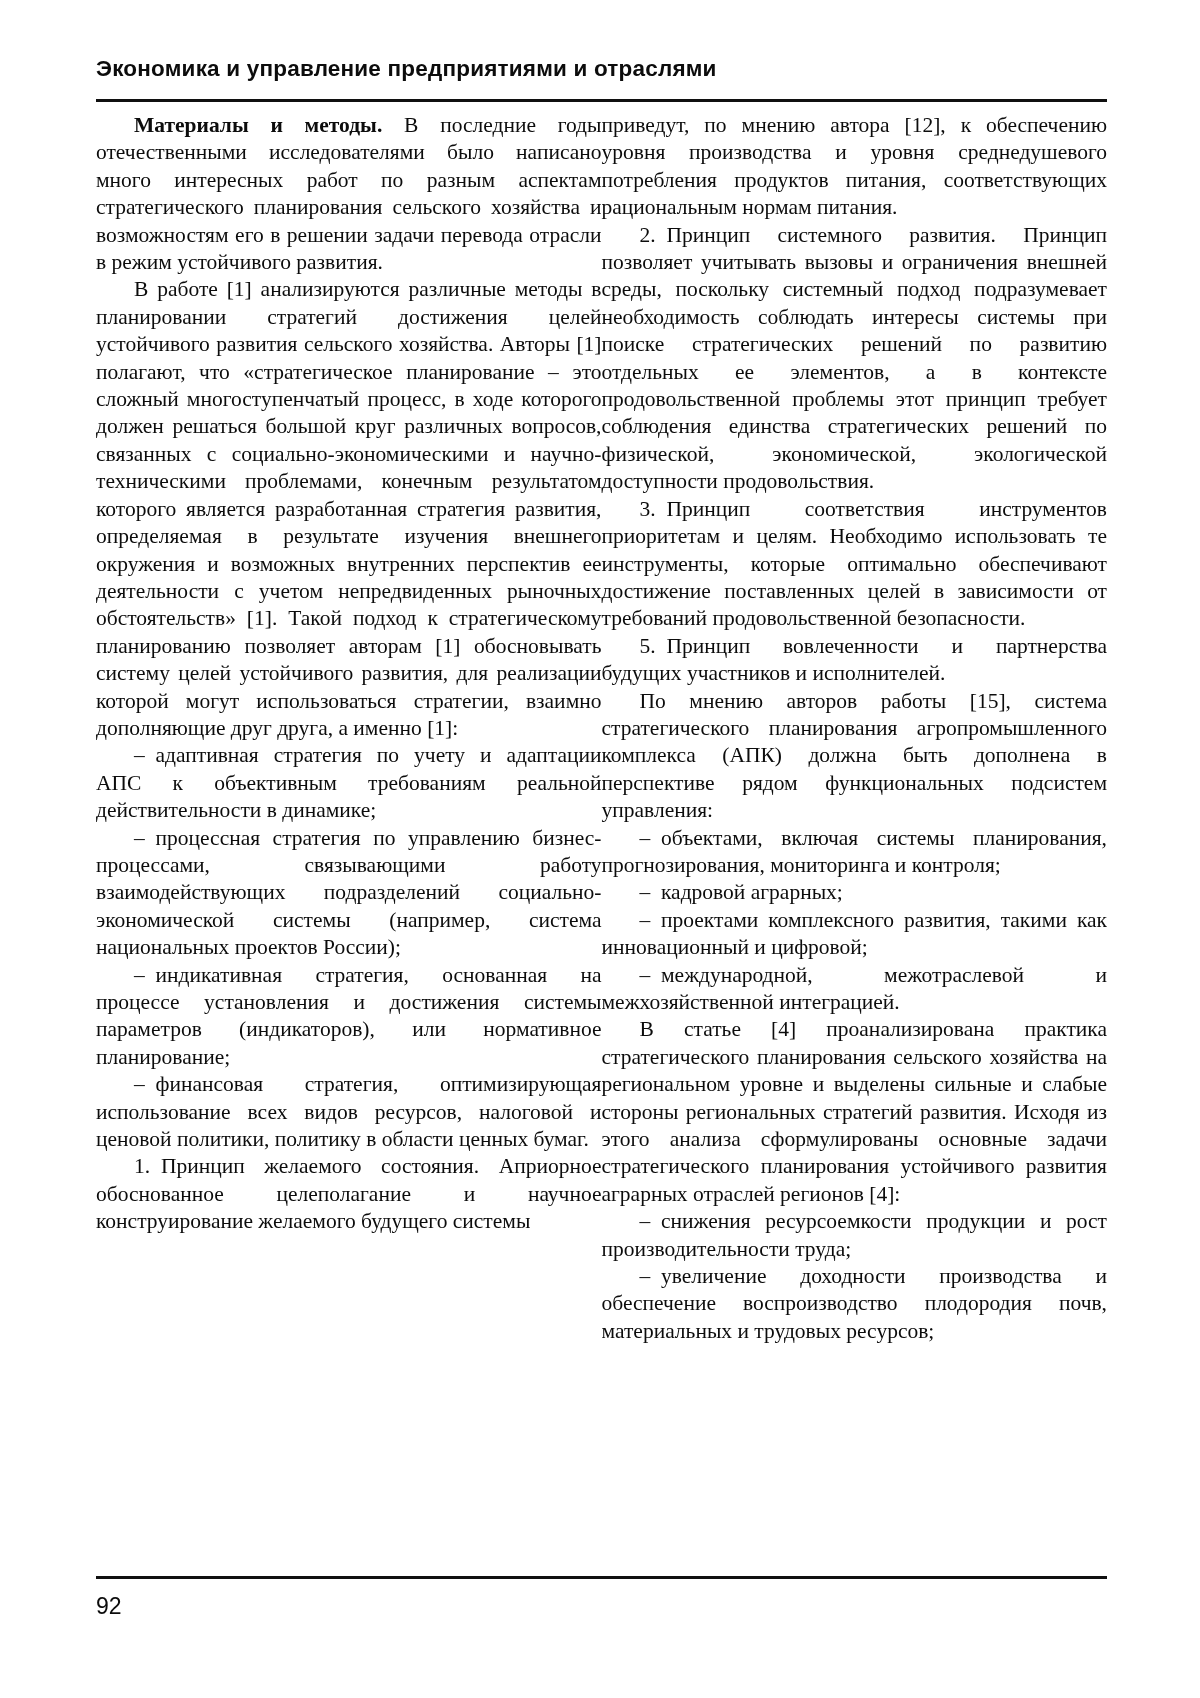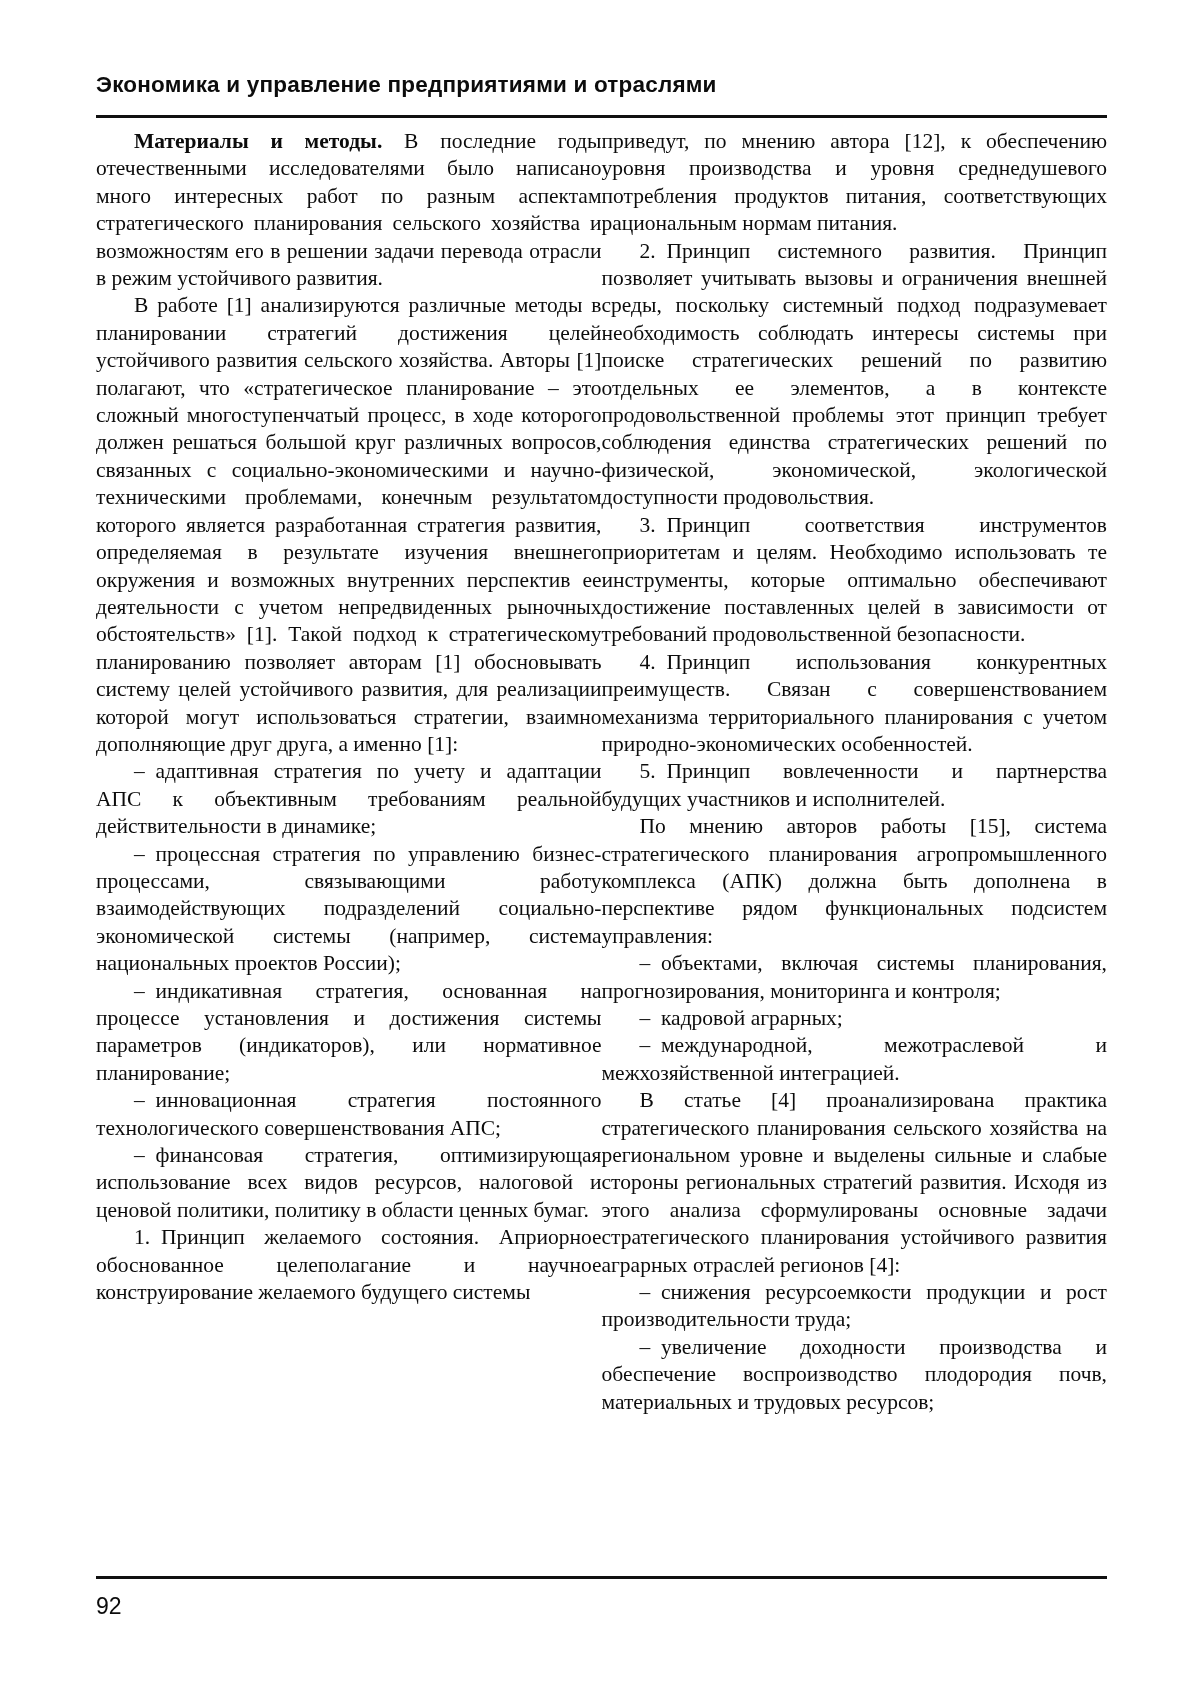--- a/index.html
+++ b/index.html
@@ -11,21 +11,21 @@
     overflow: hidden;
   }
   .page {
     width: 1200px;
     height: 1698px;
     padding: 0 93px 0 96px;
     display: flex;
     flex-direction: column;
   }
   .header-title {
-    margin-top: 72px;
+    margin-top: 56px;
     font-family: "Liberation Sans", sans-serif;
     font-weight: bold;
     font-size: 22.5px;
     letter-spacing: 0.2px;
     color: #0c0c0c;
   }
   .rule {
     height: 3px;
     background: #101010;
   }
@@ -72,34 +72,33 @@
   </header>
 
   <main class="columns">
 
     <section class="col">
       <p class="para"><span class="lead">Материалы и методы.</span> <span>В последние годы отечественными исследователями было написано много интересных работ по разным аспектам стратегического планирования сельского хозяйства и возможностям его в решении задачи перевода отрасли в режим устойчивого развития.</span></p>
       <p class="para">В работе [1] анализируются различные методы в планировании стратегий достижения целей устойчивого развития сельского хозяйства. Авторы [1] полагают, что «стратегическое планирование – это сложный многоступенчатый процесс, в ходе которого должен решаться большой круг различных вопросов, связанных с социально-экономическими и научно-техническими проблемами, конечным результатом которого является разработанная стратегия развития, определяемая в результате изучения внешнего окружения и возможных внутренних перспектив ее деятельности с учетом непредвиденных рыночных обстоятельств» [1]. Такой подход к стратегическому планированию позволяет авторам [1] обосновывать систему целей устойчивого развития, для реализации которой могут использоваться стратегии, взаимно дополняющие друг друга, а именно [1]:</p>
       <p class="para">– адаптивная стратегия по учету и адаптации АПС к объективным требованиям реальной действительности в динамике;</p>
       <p class="para">– процессная стратегия по управлению бизнес-процессами, связывающими работу взаимодействующих подразделений социально-экономической системы (например, система национальных проектов России);</p>
       <p class="para">– индикативная стратегия, основанная на процессе установления и достижения системы параметров (индикаторов), или нормативное планирование;</p>
-      <p class="para">– инновационная стратегия постоянного технологического совершенствования АПС;</p>
       <p class="para">– финансовая стратегия, оптимизирующая использование всех видов ресурсов, налоговой и ценовой политики, политику в области ценных бумаг.</p>
       <p class="para">1. Принцип желаемого состояния. Априорное обоснованное целеполагание и научное конструирование желаемого будущего системы</p>
     </section>
 
     <section class="col">
       <p class="para no-indent">приведут, по мнению автора [12], к обеспечению уровня производства и уровня среднедушевого потребления продуктов питания, соответствующих рациональным нормам питания.</p>
       <p class="para">2. Принцип системного развития. Принцип позволяет учитывать вызовы и ограничения внешней среды, поскольку системный подход подразумевает необходимость соблюдать интересы системы при поиске стратегических решений по развитию отдельных ее элементов, а в контексте продовольственной проблемы этот принцип требует соблюдения единства стратегических решений по физической, экономической, экологической доступности продовольствия.</p>
       <p class="para">3. Принцип соответствия инструментов приоритетам и целям. Необходимо использовать те инструменты, которые оптимально обеспечивают достижение поставленных целей в зависимости от требований продовольственной безопасности.</p>
-      <p class="para">4. Принцип использования конкурентных преимуществ. Связан с совершенствованием механизма территориального планирования с учетом природно-экономических особенностей.</p>
       <p class="para">5. Принцип вовлеченности и партнерства будущих участников и исполнителей.</p>
       <p class="para">По мнению авторов работы [15], система стратегического планирования агропромышленного комплекса (АПК) должна быть дополнена в перспективе рядом функциональных подсистем управления:</p>
       <p class="para">– объектами, включая системы планирования, прогнозирования, мониторинга и контроля;</p>
       <p class="para">– кадровой аграрных;</p>
+      <p class="para">– проектами комплексного развития, такими как инновационный и цифровой;</p>
       <p class="para">– международной, межотраслевой и межхозяйственной интеграцией.</p>
       <p class="para">В статье [4] проанализирована практика стратегического планирования сельского хозяйства на региональном уровне и выделены сильные и слабые стороны региональных стратегий развития. Исходя из этого анализа сформулированы основные задачи стратегического планирования устойчивого развития аграрных отраслей регионов [4]:</p>
       <p class="para">– снижения ресурсоемкости продукции и рост производительности труда;</p>
       <p class="para">– увеличение доходности производства и обеспечение воспроизводство плодородия почв, материальных и трудовых ресурсов;</p>
     </section>
 
   </main>
 
   <footer class="page-footer">
     <div class="rule"></div>

